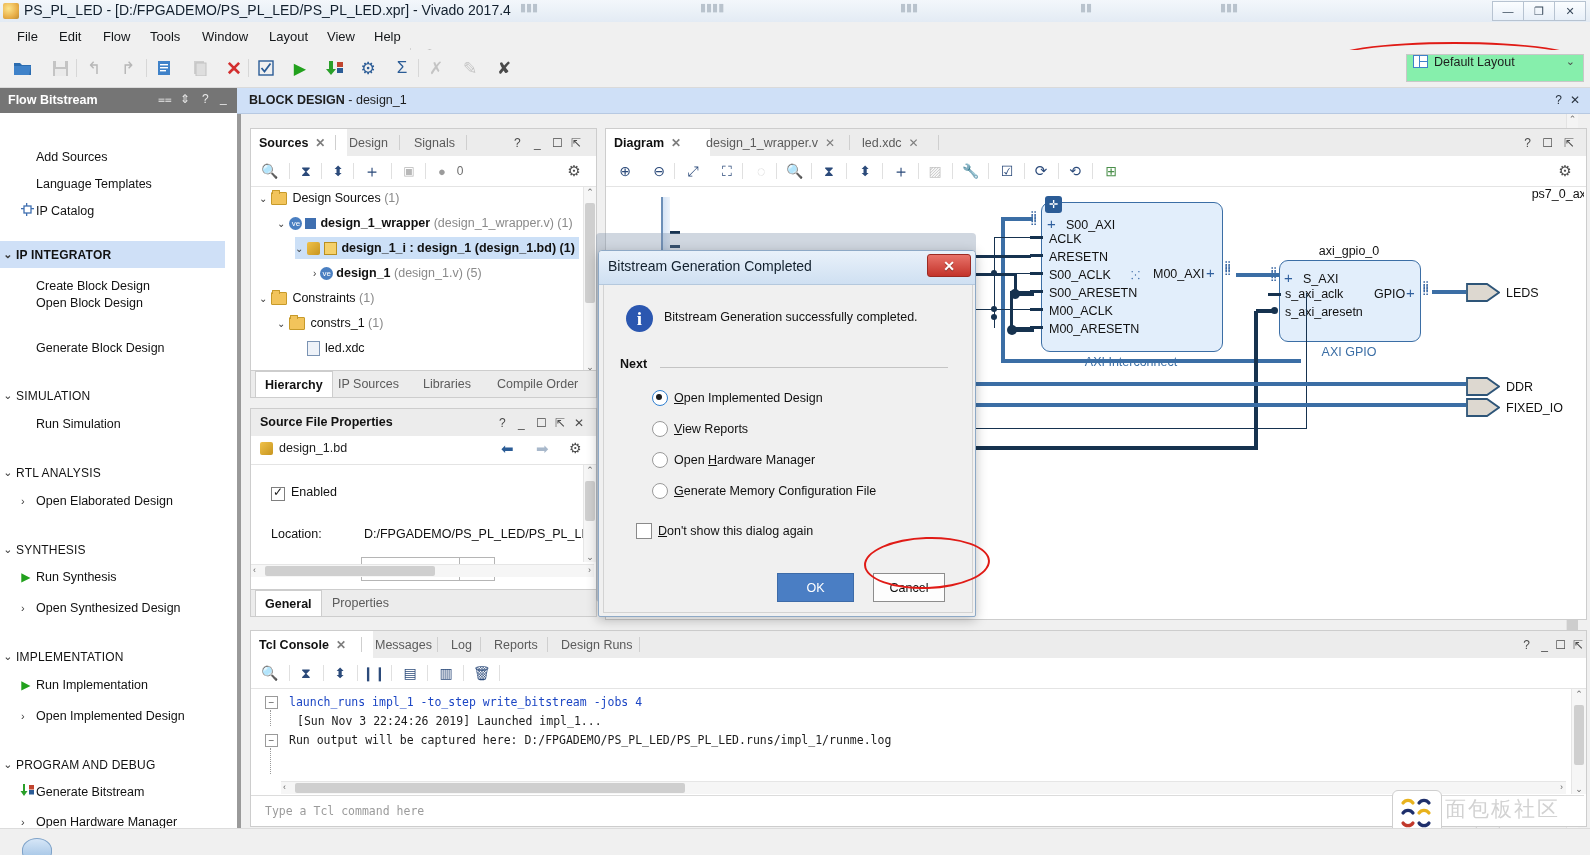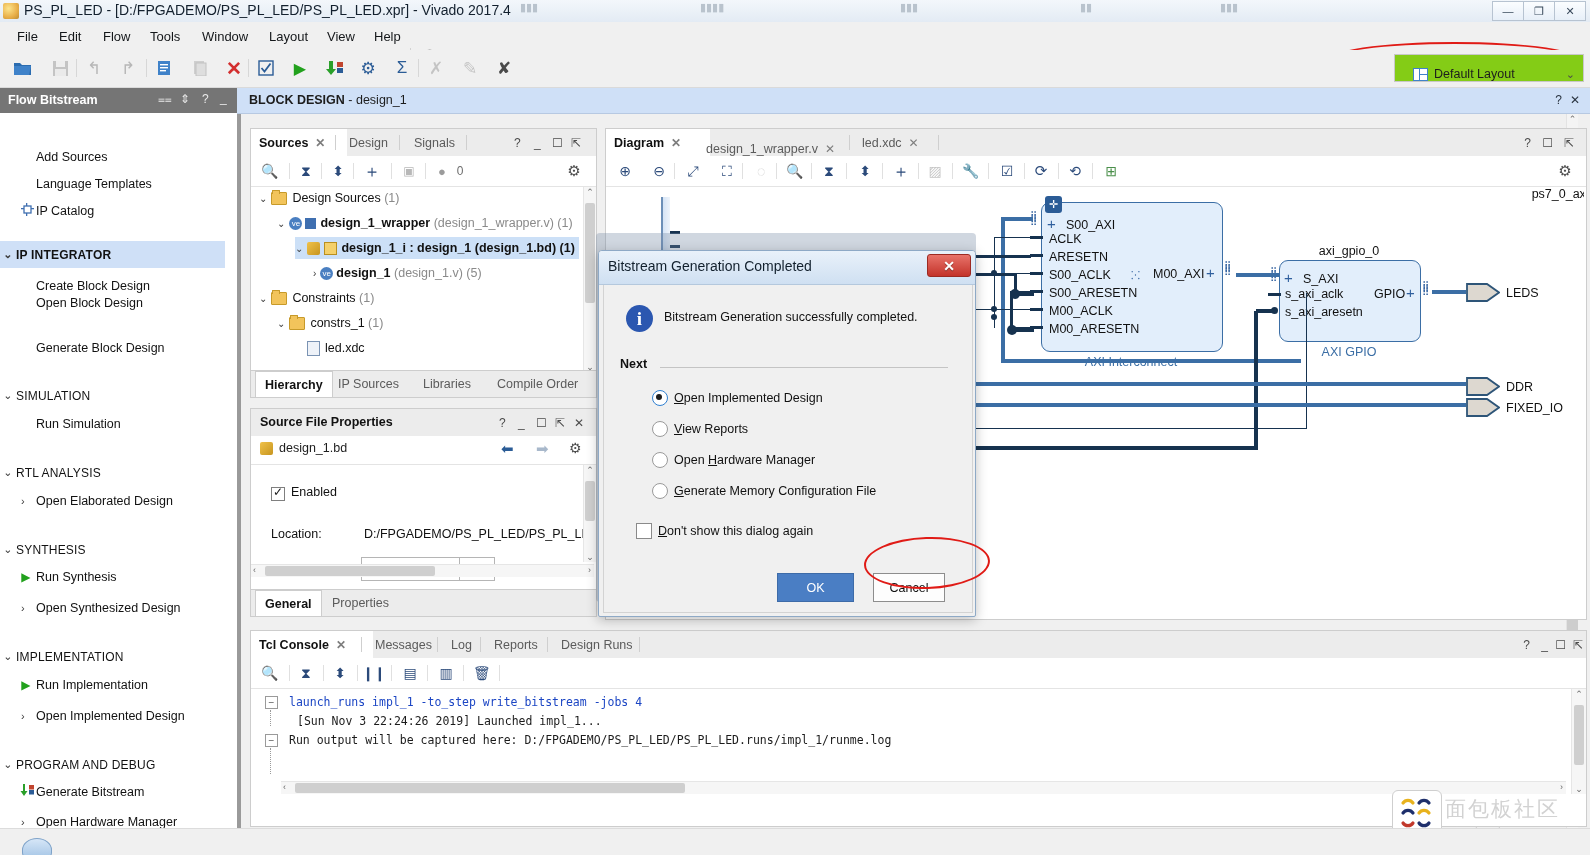--- a/index.html
+++ b/index.html
@@ -36,22 +36,22 @@
   .menusep{position:absolute;left:410px;top:26px;width:1px;height:19px;background:#d2d2d2;}
 
   .statusflag{position:absolute;right:26px;top:28px;font-size:13px;color:#111;white-space:nowrap;}
   .statustick{position:absolute;right:7px;top:27px;color:#22a11d;font-size:16px;font-weight:bold;}
   .redellipse{position:absolute;border:2.2px solid #e01b16;border-radius:50%;pointer-events:none;}
 
   
   .toolbar{position:absolute;left:0;top:50px;width:1590px;height:37px;background:#f0f0f0;border-bottom:1px solid #dadada;}
   .tbtn{position:absolute;top:6px;width:24px;height:24px;display:flex;align-items:center;justify-content:center;font-size:15px;}
   .tbsep{position:absolute;top:9px;width:1px;height:18px;background:#d7d7d7;}
-  .layoutbox{position:absolute;right:6px;top:4px;width:170px;height:26px;background:#84cc16;border:1px solid #c8c8c8;
-    display:flex;align-items:flex-end;padding-left:18px;font-size:12.5px;color:#1d1d1d;}
+  .layoutbox{position:absolute;right:6px;top:4px;width:170px;height:26px;background:#86efac;border:1px solid #c8c8c8;
+    display:flex;align-items:flex-start;padding-left:6px;font-size:12.5px;color:#1d1d1d;}
   .layoutbox .chev{position:absolute;right:8px;color:#4c4c4c;font-size:11px;}
 
   
   .fn-header{position:absolute;left:0;top:88px;width:237px;height:25px;background:#757575;color:#fff;}
   .fn-header .t{position:absolute;left:8px;top:5px;font-size:12.5px;font-weight:bold;}
   .fn-header .ic{position:absolute;top:4px;font-size:12px;color:#e9e9e9;}
   .fn-body{position:absolute;left:0;top:113px;width:237px;height:715px;background:#fff;overflow:hidden;}
   .fn-item{position:absolute;left:0;width:225px;height:27px;display:flex;align-items:center;font-size:12.5px;color:#121212;}
   .fn-group{font-size:12px;letter-spacing:.2px;color:#121212;}
   .fn-group.sel{background:#cfe0f7;width:225px;font-weight:bold;}
@@ -585,21 +585,21 @@
         </div>
     </div>
   </div>
 
   <div class="panel" style="left:605px;top:128px;width:980px;height:490px;">
     <div class="panel-tabs">
       <div class="ptab active" style="left:0;width:88px;">
         <span>Diagram</span>
           <span class="x">✕</span>
       </div>
-      <div class="ptab" style="left:92px;width:148px;align-items:flex-end;">
+      <div class="ptab" style="left:92px;width:148px;">
         <span>design_1_wrapper.v</span>
           <span class="x">✕</span>
       </div>
       <div class="ptabsep" style="left:243px;"></div>
       <div class="ptab" style="left:248px;width:80px;">
         <span>led.xdc</span>
           <span class="x">✕</span>
       </div>
       <div class="ptabsep" style="left:332px;"></div>
       <div class="pctrl" style="right:55px;">?</div>
@@ -814,20 +814,23 @@
         <div style="position:absolute;right:3px;top:0;font-size:9px;color:#666;">›</div>
       </div>
     </div>
 
     <div class="vscroll" style="right:0;top:58px;width:14px;height:105px;">
       <div style="position:absolute;top:0;left:2px;width:10px;text-align:center;font-size:9px;color:#666;">⌃</div>
       <div class="vthumb" style="top:16px;height:60px;left:2px;"></div>
       <div style="position:absolute;bottom:0;left:2px;width:10px;text-align:center;font-size:9px;color:#666;">⌄</div>
     </div>
 
+    <div style="position:absolute;left:0;bottom:0;width:1333px;height:30px;background:#fff;border-top:1px solid #dcdcdc;">
+      <div class="tcl-input" style="left:14px;top:8px;">Type a Tcl command here</div>
+    </div>
   </div>
 
   <div class="dlgshadow"></div>
   <div class="dialog">
     <div class="dlg-title">
       <div class="t">Bitstream Generation Completed</div>
       <div class="dlg-close">✕</div>
     </div>
     <div class="dlg-body">
       <div class="infoico">i</div>

